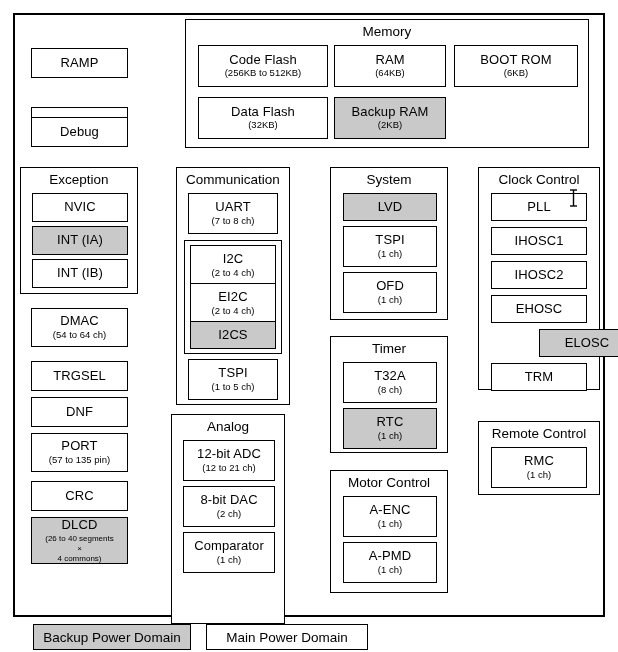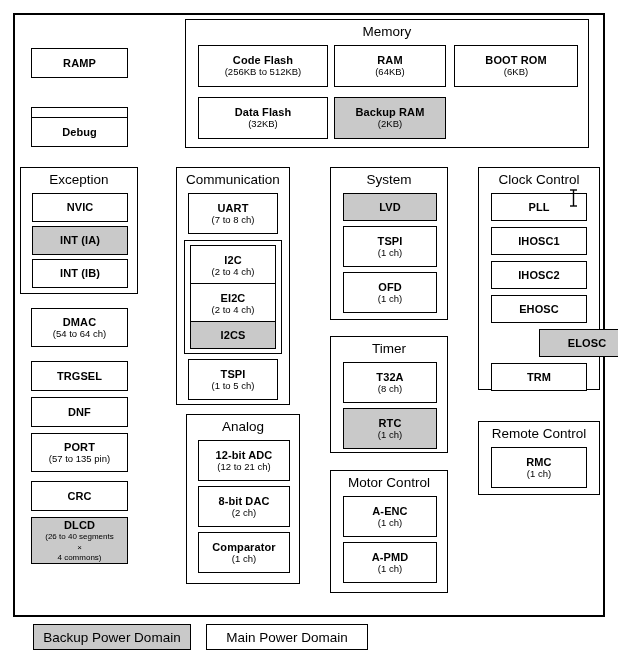--- a/index.html
+++ b/index.html
@@ -31,24 +31,23 @@
     background: #fff;
     display: flex;
     flex-direction: column;
     align-items: center;
     justify-content: center;
     line-height: 1.12;
   }
   .node.shaded { background: #c9c9c9; }
 
   .node .ttl {
-    font-size: 11px;
+    font-size: 13px;
     letter-spacing: .1px;
     white-space: nowrap;
-    font-weight: bold;
   }
   .node .sub {
     font-size: 9.5px;
     margin-top: 1px;
     white-space: nowrap;
   }
   .node .sub.two { font-size: 8px; line-height: 1.15; text-align: center; }
 
   
   .group {
@@ -188,21 +187,21 @@
       <span class="ttl">I2CS</span>
     </div>
   </div>
 
   <div class="node" style="left:11px; top:191px; width:90px; height:41px;">
     <span class="ttl">TSPI</span>
     <span class="sub">(1 to 5 ch)</span>
   </div>
 </div>
 
-<div class="group" style="left:186px; top:414px; width:114px; height:170px;padding-left:6px;">
+<div class="group" style="left:171px; top:414px; width:114px; height:210px;padding-left:6px;">
   <div class="cap">Analog</div>
   <div class="node" style="left:11px; top:25px; width:92px; height:41px;">
     <span class="ttl">12-bit ADC</span>
     <span class="sub">(12 to 21 ch)</span>
   </div>
   <div class="node" style="left:11px; top:71px; width:92px; height:41px;">
     <span class="ttl">8-bit DAC</span>
     <span class="sub">(2 ch)</span>
   </div>
   <div class="node" style="left:11px; top:117px; width:92px; height:41px;">

